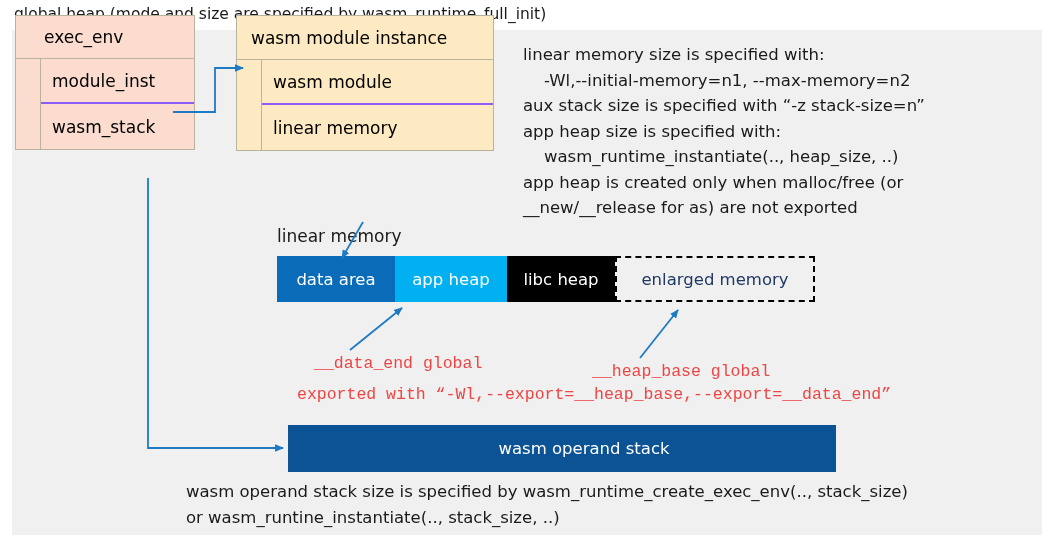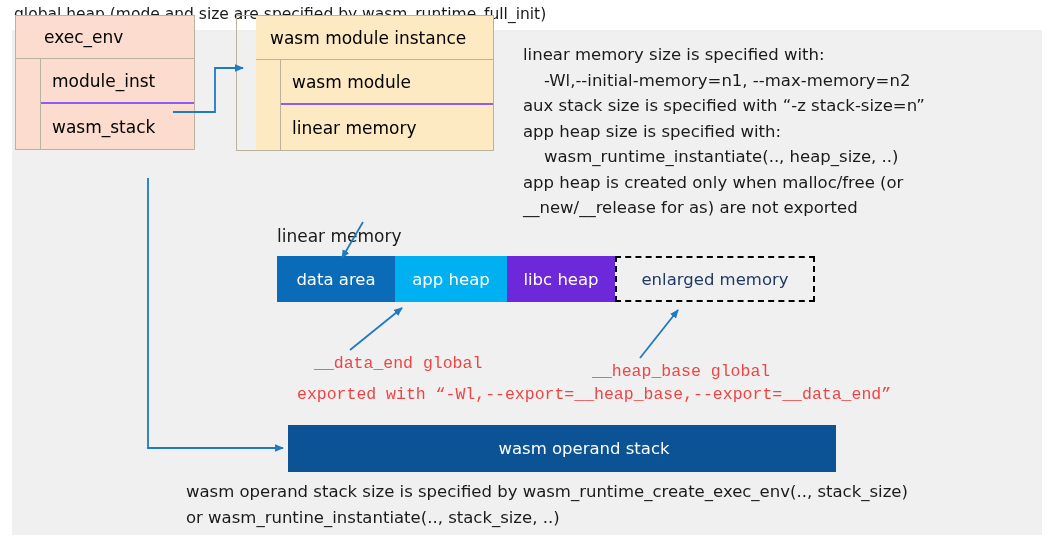--- a/index.html
+++ b/index.html
@@ -88,21 +88,20 @@
     background: #fbdcce;
   }
   #exec-env-box .struct-head { height: 43px; padding-left: 28px; }
   #exec-env-box .struct-row { height: 45px; }
 
   
   #module-inst-box {
     left: 236px;
     top: 15px;
     width: 258px;
-    padding-left: 19px;
   }
   #module-inst-box .struct-head,
   #module-inst-box .struct-row,
   #module-inst-box .struct-gutter {
     background: #fdeac3;
   }
   #module-inst-box .struct-head { height: 44px; }
   #module-inst-box .struct-row { height: 45px; }
 
   
@@ -229,21 +228,21 @@
 app heap size is specified with:
     wasm_runtime_instantiate(.., heap_size, ..)
 app heap is created only when malloc/free (or
 __new/__release for as) are not exported</div>
 
 <div id="linear-memory-label">linear memory</div>
 
 <div id="memory-bar">
     <div class="mem-seg" style="width: 118px; background: rgb(10, 108, 184);">data area</div>
     <div class="mem-seg" style="width: 112px; background: rgb(0, 176, 240);">app heap</div>
-    <div class="mem-seg" style="width: 108px; background: #6d28d9;">libc heap</div>
+    <div class="mem-seg" style="width: 108px; background: #000000;">libc heap</div>
     <div class="mem-seg dashed" style="width: 200px;">enlarged memory</div>
   </div>
 
 <div class="anno" id="data-end-label">__data_end global</div>
 <div class="anno" id="heap-base-label">__heap_base global</div>
 <div class="anno" id="export-note">exported with “-Wl,--export=__heap_base,--export=__data_end”</div>
 
 <div id="operand-stack-bar">wasm operand stack</div>
 
 <div class="note-block" id="operand-stack-notes">wasm operand stack size is specified by wasm_runtime_create_exec_env(.., stack_size)

